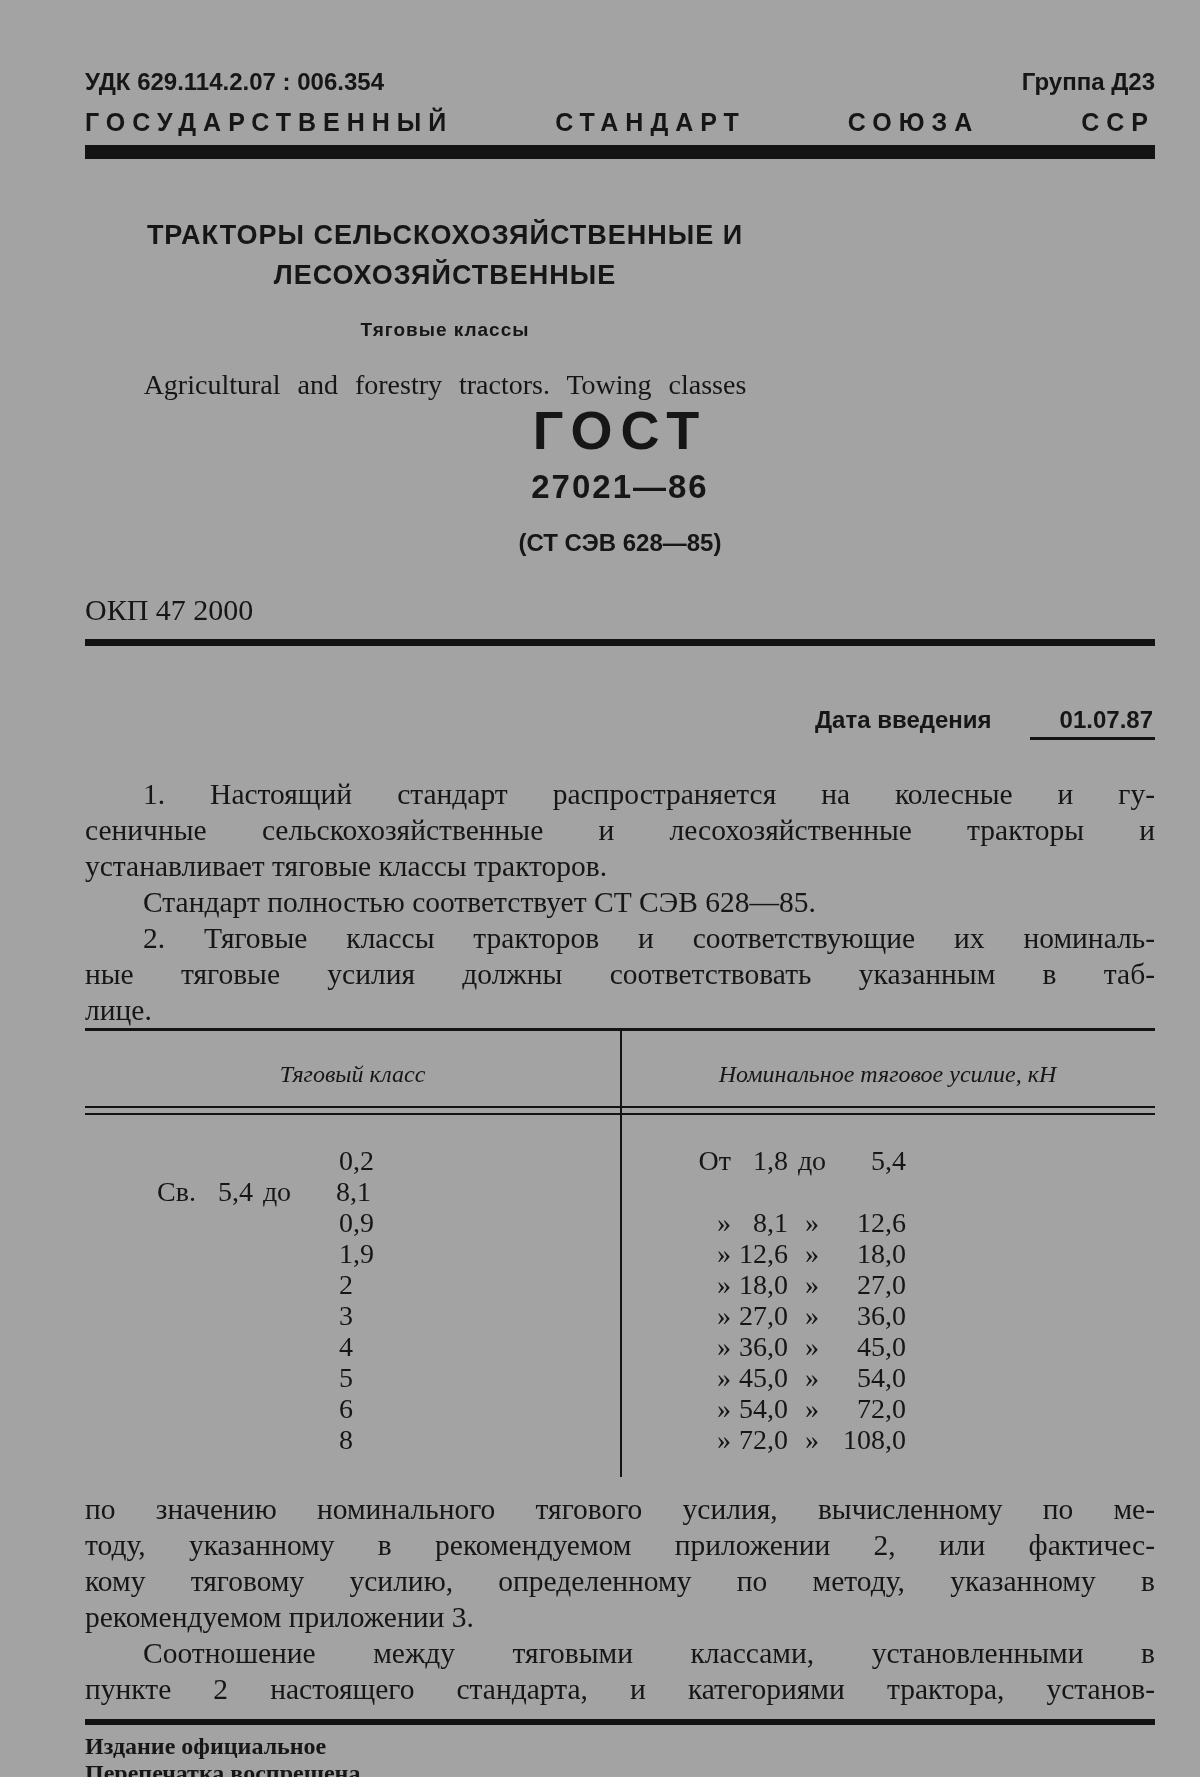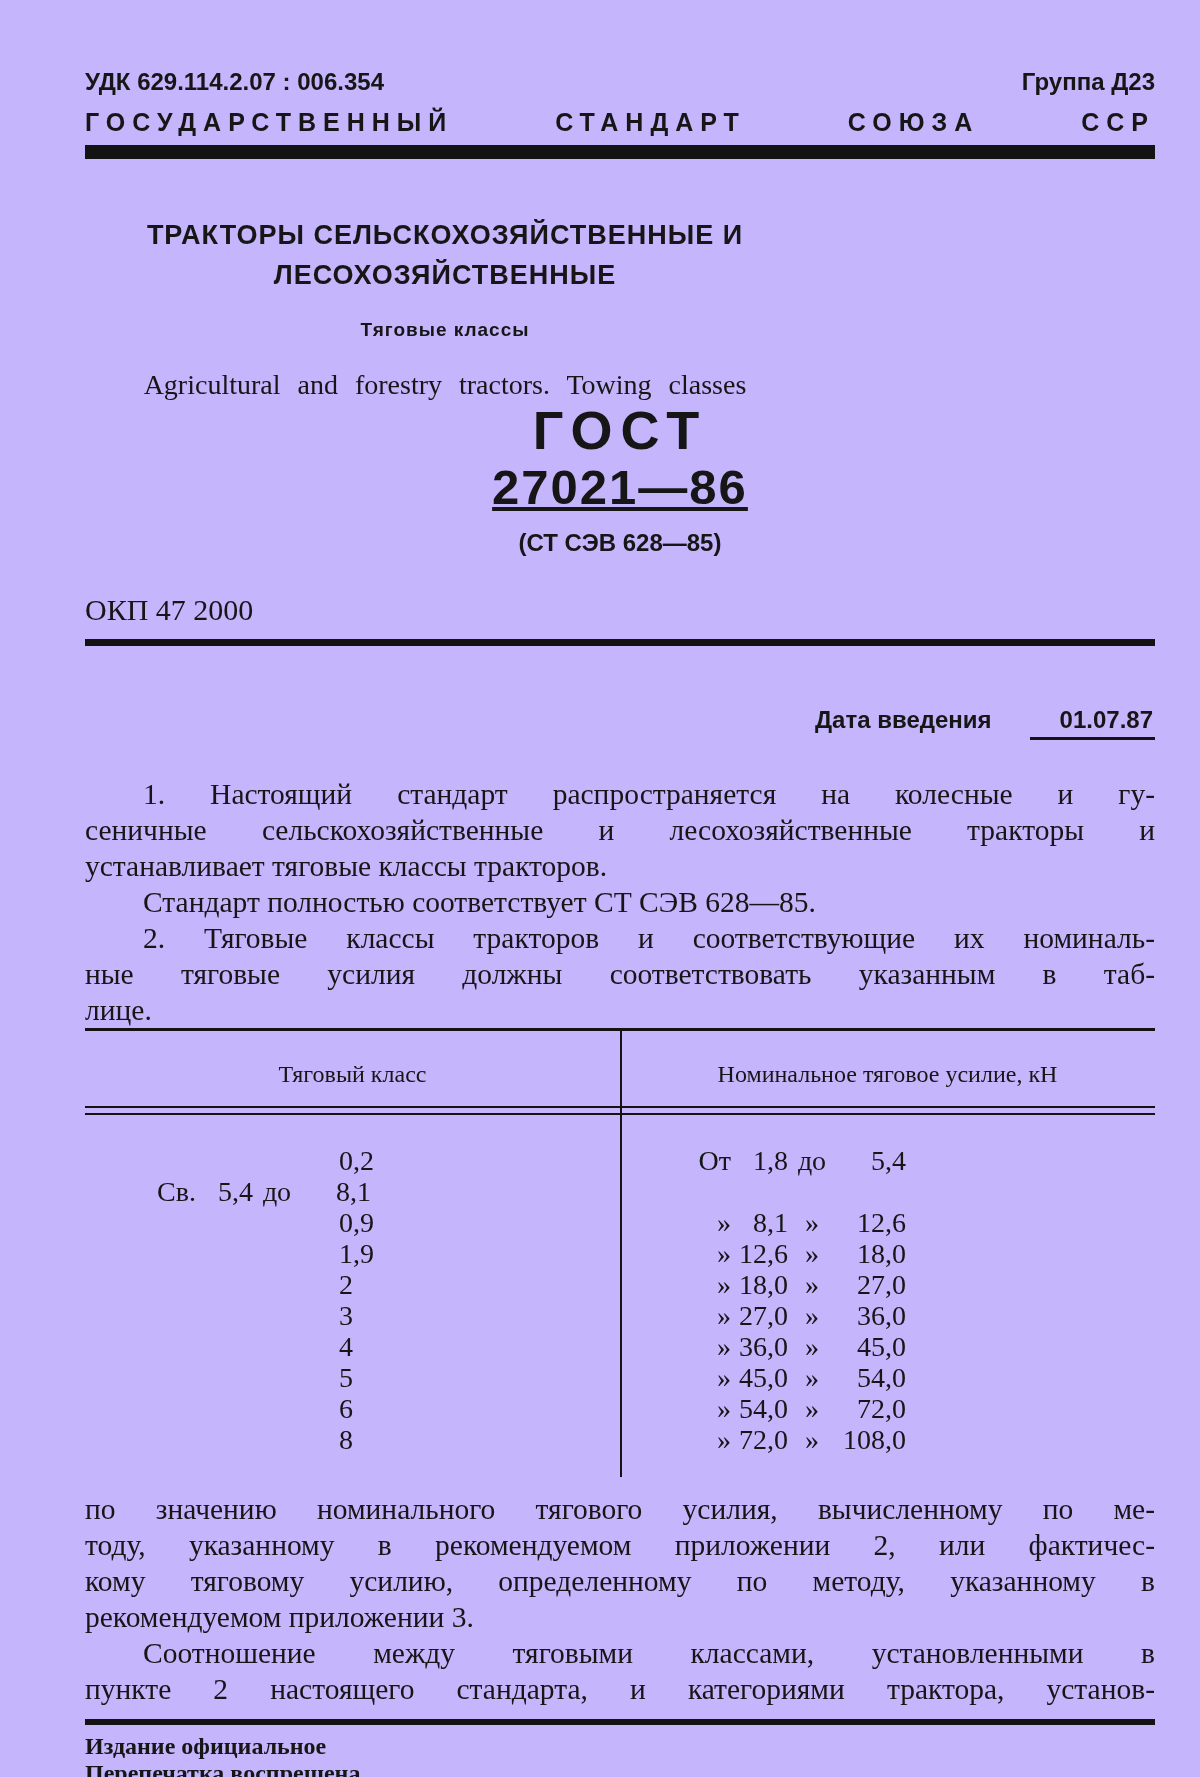--- a/index.html
+++ b/index.html
@@ -1,19 +1,19 @@
 <!DOCTYPE html>
 <html lang="ru"><head>
 <meta charset="utf-8">
 <style>
   html,body { margin:0; padding:0; background:#ffffff; }
   .page {
     position:relative;
     width:1200px; height:1777px;
-    background:#c4b5fd;
+    background:#a3a3a3;
     box-sizing:border-box;
     padding:68px 45px 0 85px;
     font-family:"Liberation Serif", serif;
     color:#161616;
     overflow:hidden;
   }
 
   
   .row-top { display:flex; justify-content:space-between; align-items:baseline;
              font-family:"Liberation Sans",sans-serif; font-weight:bold; font-size:24px; }
@@ -25,42 +25,42 @@
   
   .title-wrap { display:flex; margin-top:56px;flex-direction:column; }
   .title-left { width:705px; box-sizing:border-box; padding-left:15px; text-align:center; }
   .t-ru  { font-family:"Liberation Sans",sans-serif; font-weight:bold; font-size:27px;
            line-height:40px; letter-spacing:1px; }
   .t-sub { font-family:"Liberation Sans",sans-serif; font-weight:bold; font-size:19px;
            margin-top:24px; letter-spacing:1px; }
   .t-en  { font-size:28px; margin-top:28px; word-spacing:10px; }
   .title-right { flex:1; text-align:center; font-family:"Liberation Sans",sans-serif; font-weight:bold; }
   .gost1 { font-size:54px; letter-spacing:8px; line-height:58px; }
-  .gost2 { font-size:49px; letter-spacing:2px; line-height:56px;text-decoration:underline; }
+  .gost2 { font-size:33px; letter-spacing:2px; line-height:56px; }
   .gost3 { font-size:24px; margin-top:14px; white-space:nowrap; }
 
   .okp { margin-top:36px; font-size:30px; }
   .hr-thick { margin-top:12px; height:7px; background:#131313; }
 
   .date-row { margin-top:60px; text-align:right; font-family:"Liberation Sans",sans-serif;
               font-weight:bold; font-size:24px; }
   .date-val { display:inline-block; margin-left:38px; padding:0 2px 3px 30px;
               border-bottom:3px solid #131313; }
 
   
   .bodytext { margin-top:36px; font-size:29.5px; line-height:36px; }
   .bodytext.second { margin-top:14px; }
   .tline { width:100%; }
   .tline.ind { text-indent:58px; }
   .tline.just { text-align:justify; text-align-last:justify; }
 
   
   .gtable { border-top:3px solid #131313; position:relative; padding-bottom:22px; }
   .vline { position:absolute; left:535px; top:0; bottom:0; width:2px; background:#131313; }
-  .thead { display:flex; padding:30px 0 18px 0; font-size:24px; }
+  .thead { display:flex; padding:30px 0 18px 0; font-size:24px;font-style:italic; }
   .th1, .th2 { width:535px; text-align:center; }
   .dubrule { height:5px; border-top:2px solid #131313; border-bottom:2px solid #131313; }
   .tbody { padding-top:30px; font-size:28px; line-height:31px; }
   .trow { display:flex; }
   .td1 { width:535px; box-sizing:border-box; padding-left:254px; }
   .td2 { width:535px; display:flex; }
   .cp { width:111px; text-align:right; }
   .cf { width:57px;  text-align:right; }
   .cm { width:48px;  text-align:center; }
   .ct { width:70px;  text-align:right; }

